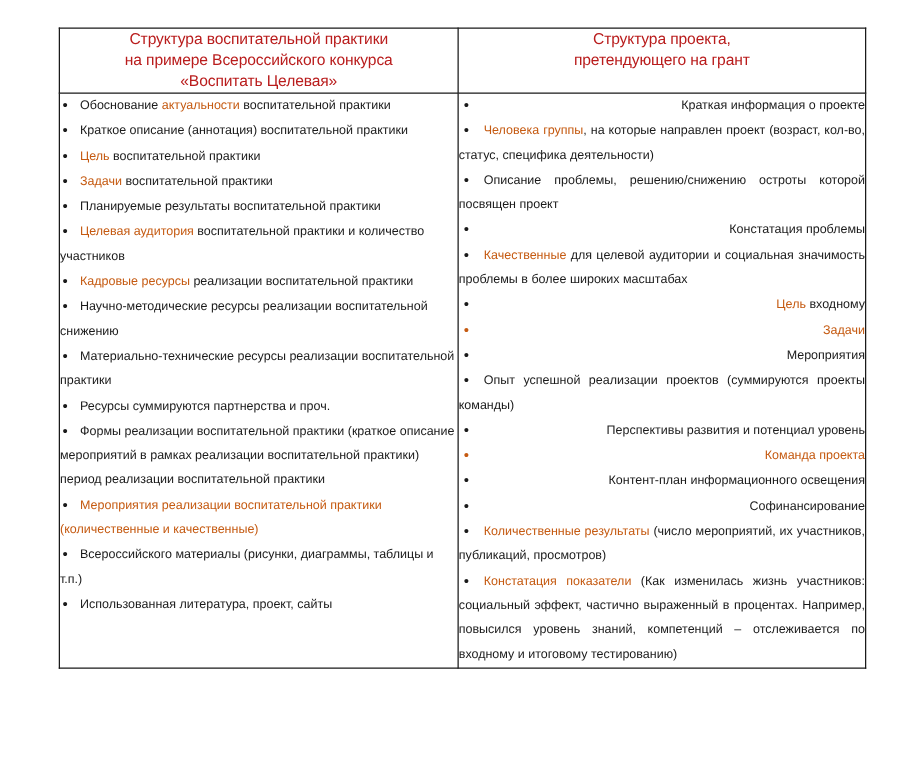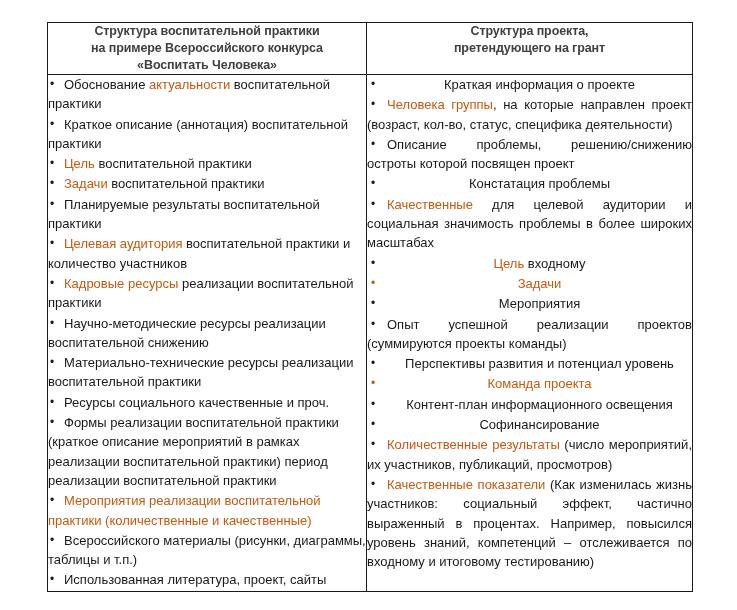--- a/index.html
+++ b/index.html
@@ -32,40 +32,40 @@
     padding: 0;
   }
   .col-left  { width: 319px; }
   .col-right { width: 326px; }
 
   .head-cell {
     text-align: center;
     padding: 6px 6px 7px 6px;
   }
   .head-title {
-    color: #404040;
-    font-weight: bold;
+    color: #b91c1c;
+    font-weight: normal;
     font-size: 12.5px;
     line-height: 17px;
     letter-spacing: -0.1px;
   }
 
   .body-cell {
     padding: 5px 8px 7px 8px;
   }
 
   ul.items {
     list-style: none;
     margin: 0;
     padding: 0;
   }
   ul.items > li {
     position: relative;
     padding-left: 16px;
-    font-size: 13px;
+    font-size: 10px;
     line-height: 19.3px;
     color: #1a1a1a;
     margin: 0 0 1px 0;
   }
   ul.items > li::before {
     content: "\2022";
     position: absolute;
     left: 2px;
     top: 0;
     font-size: 12px;
@@ -97,42 +97,42 @@
   }
   .col-right ul.items > li::before {
     left: 4px;
   }
   .col-right ul.items > li > .txt {
     display: block;
     margin-left: -20px;
     text-indent: 20px;
   }
   .col-right ul.items > li.no-justify {
-    text-align: center;
+    text-align: right;
   }
 
   .accent { color: #C55A11; }
   .plain  { color: #1a1a1a; }
 </style>
 </head>
 <body>
 
 <div class="page">
   <table class="comparison-table">
     <colgroup>
       <col class="col-left">
       <col class="col-right">
     </colgroup>
     <tbody>
       <tr>
         <td class="head-cell">
           <div class="head-title">
             <div>Структура воспитательной практики</div>
             <div>на примере Всероссийского конкурса</div>
-            <div>«Воспитать Человека»</div>
+            <div>«Воспитать Целевая»</div>
           </div>
         </td>
         <td class="head-cell">
           <div class="head-title">
             <div>Структура проекта,</div>
             <div>претендующего на грант</div>
           </div>
         </td>
       </tr>
       <tr>
@@ -159,21 +159,21 @@
               <li>
                 <span class="txt"><span class="accent">Кадровые ресурсы</span><span class="plain"> реализации воспитательной практики</span></span>
               </li>
               <li>
                 <span class="txt"><span class="plain">Научно-методические ресурсы реализации воспитательной снижению</span></span>
               </li>
               <li>
                 <span class="txt"><span class="plain">Материально-технические ресурсы реализации воспитательной практики</span></span>
               </li>
               <li>
-                <span class="txt"><span class="plain">Ресурсы социального качественные и проч.</span></span>
+                <span class="txt"><span class="plain">Ресурсы суммируются партнерства и проч.</span></span>
               </li>
               <li>
                 <span class="txt"><span class="plain">Формы реализации воспитательной практики (краткое описание мероприятий в рамках реализации воспитательной практики) период реализации воспитательной практики</span></span>
               </li>
               <li>
                 <span class="txt"><span class="accent">Мероприятия реализации воспитательной практики (количественные и качественные)</span></span>
               </li>
               <li>
                 <span class="txt"><span class="plain">Всероссийского материалы (рисунки, диаграммы, таблицы и т.п.)</span></span>
               </li>
@@ -220,20 +220,20 @@
               <li class="no-justify">
                 <span class="txt"><span class="plain">Контент-план информационного освещения</span></span>
               </li>
               <li class="no-justify">
                 <span class="txt"><span class="plain">Софинансирование</span></span>
               </li>
               <li>
                 <span class="txt"><span class="accent">Количественные результаты</span><span class="plain"> (число мероприятий, их участников, публикаций, просмотров)</span></span>
               </li>
               <li>
-                <span class="txt"><span class="accent">Качественные показатели</span><span class="plain"> (Как изменилась жизнь участников: социальный эффект, частично выраженный в процентах. Например, повысился уровень знаний, компетенций – отслеживается по входному и итоговому тестированию)</span></span>
+                <span class="txt"><span class="accent">Констатация показатели</span><span class="plain"> (Как изменилась жизнь участников: социальный эффект, частично выраженный в процентах. Например, повысился уровень знаний, компетенций – отслеживается по входному и итоговому тестированию)</span></span>
               </li>
             </ul>
         </td>
       </tr>
     </tbody>
   </table>
 </div>
 
 </body></html>

